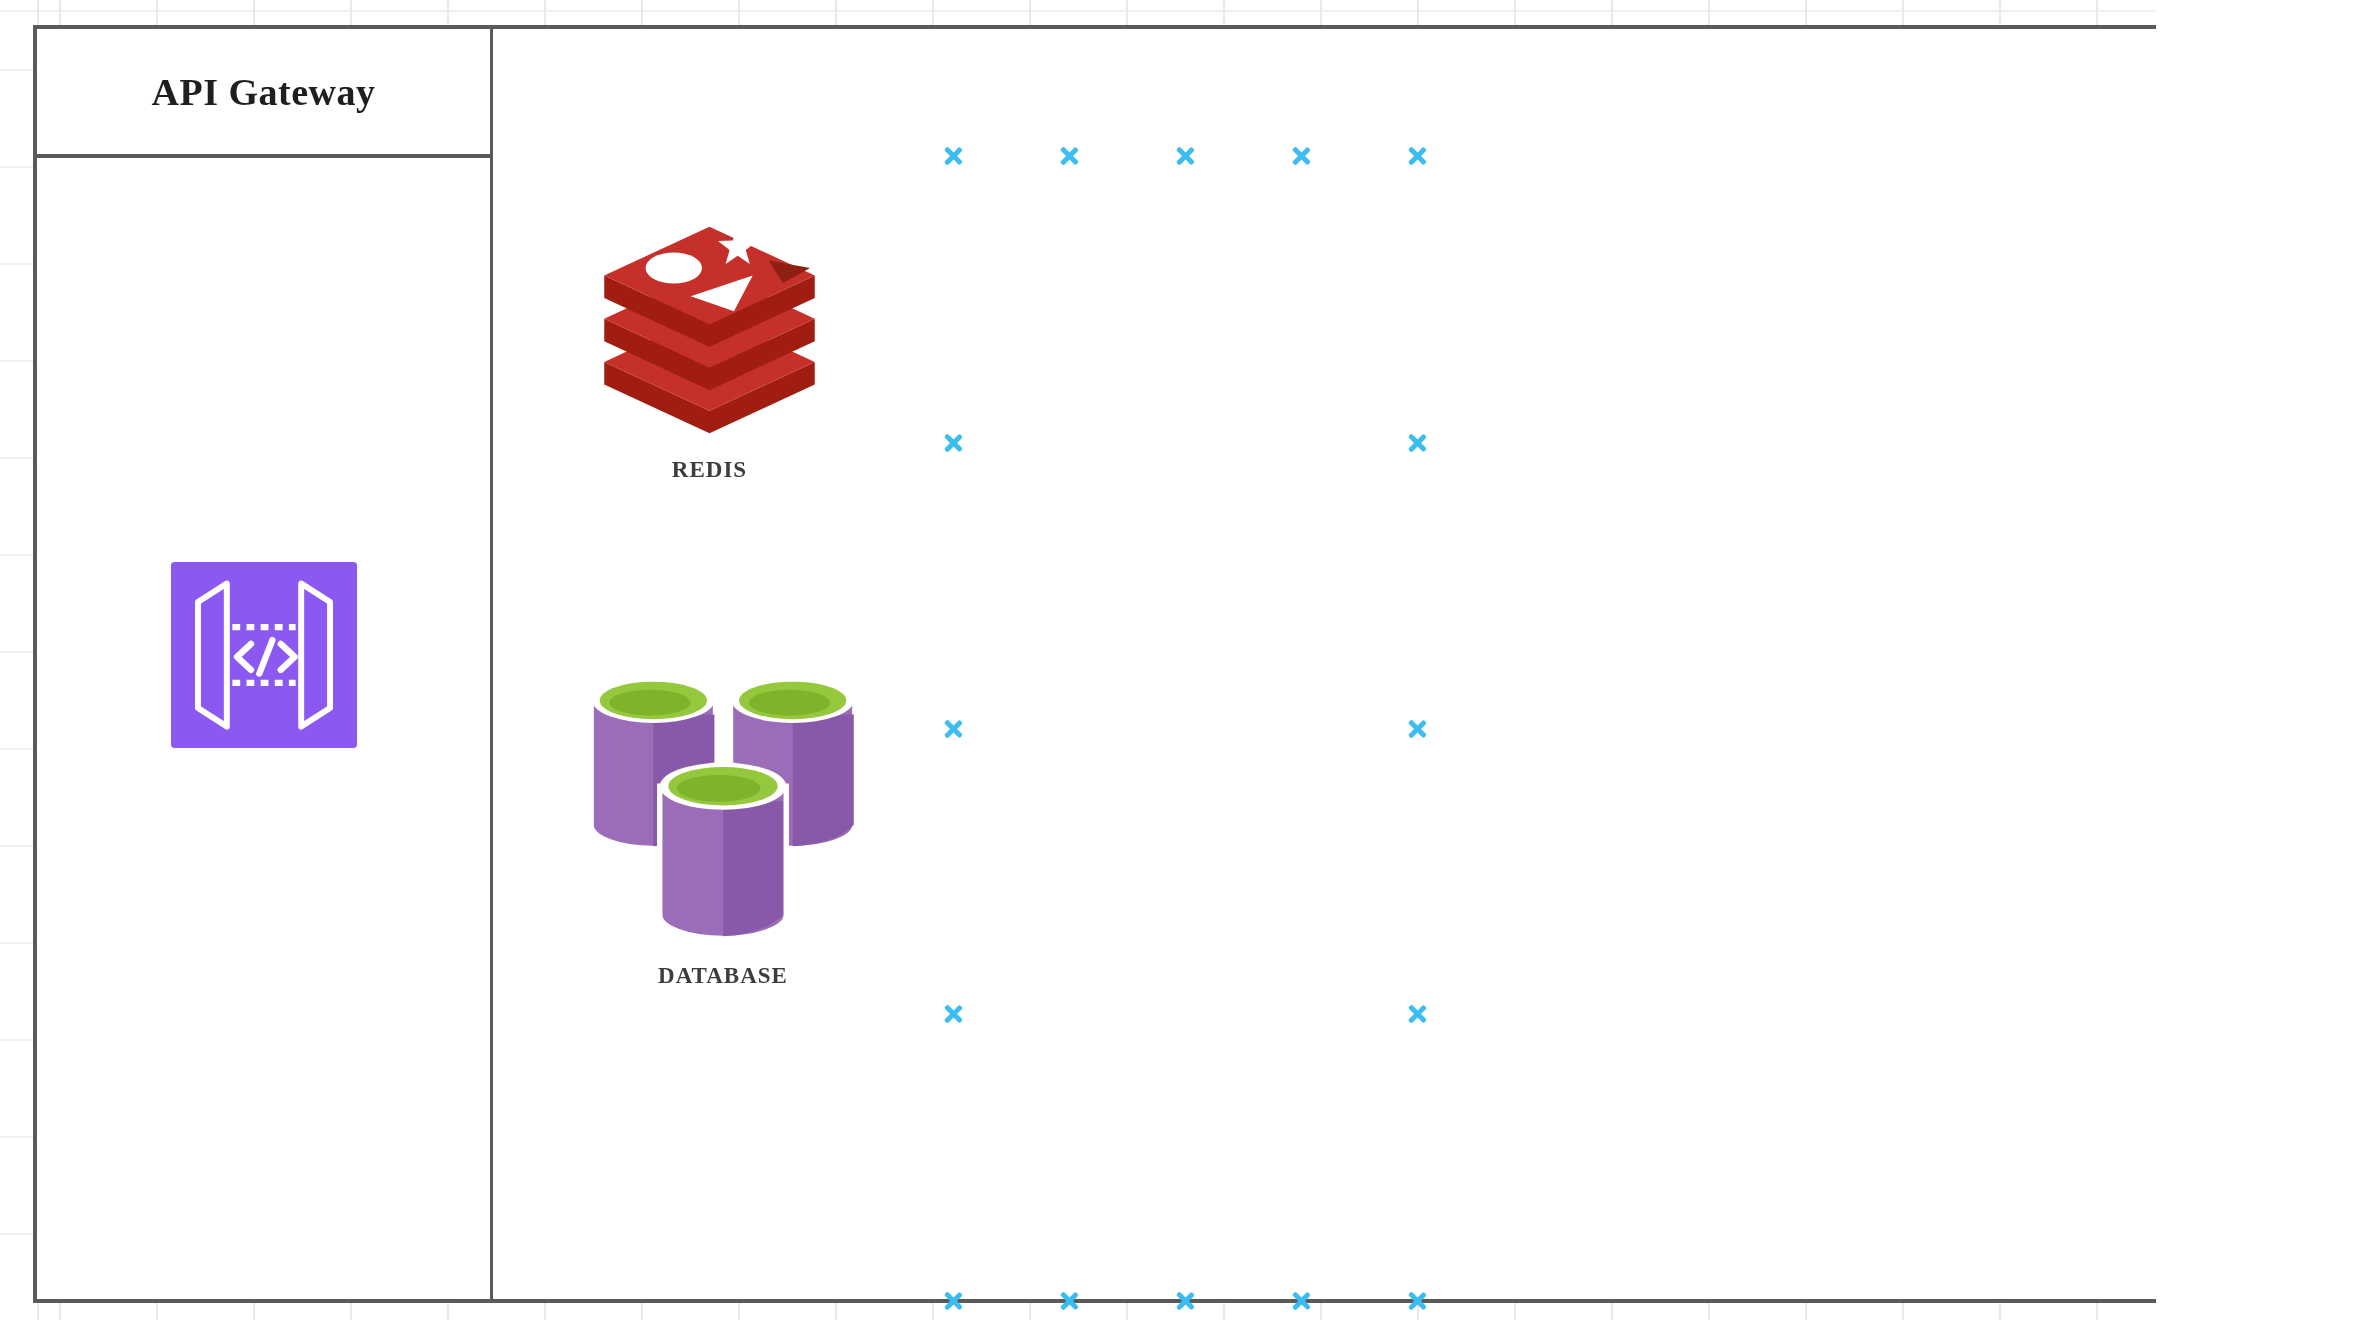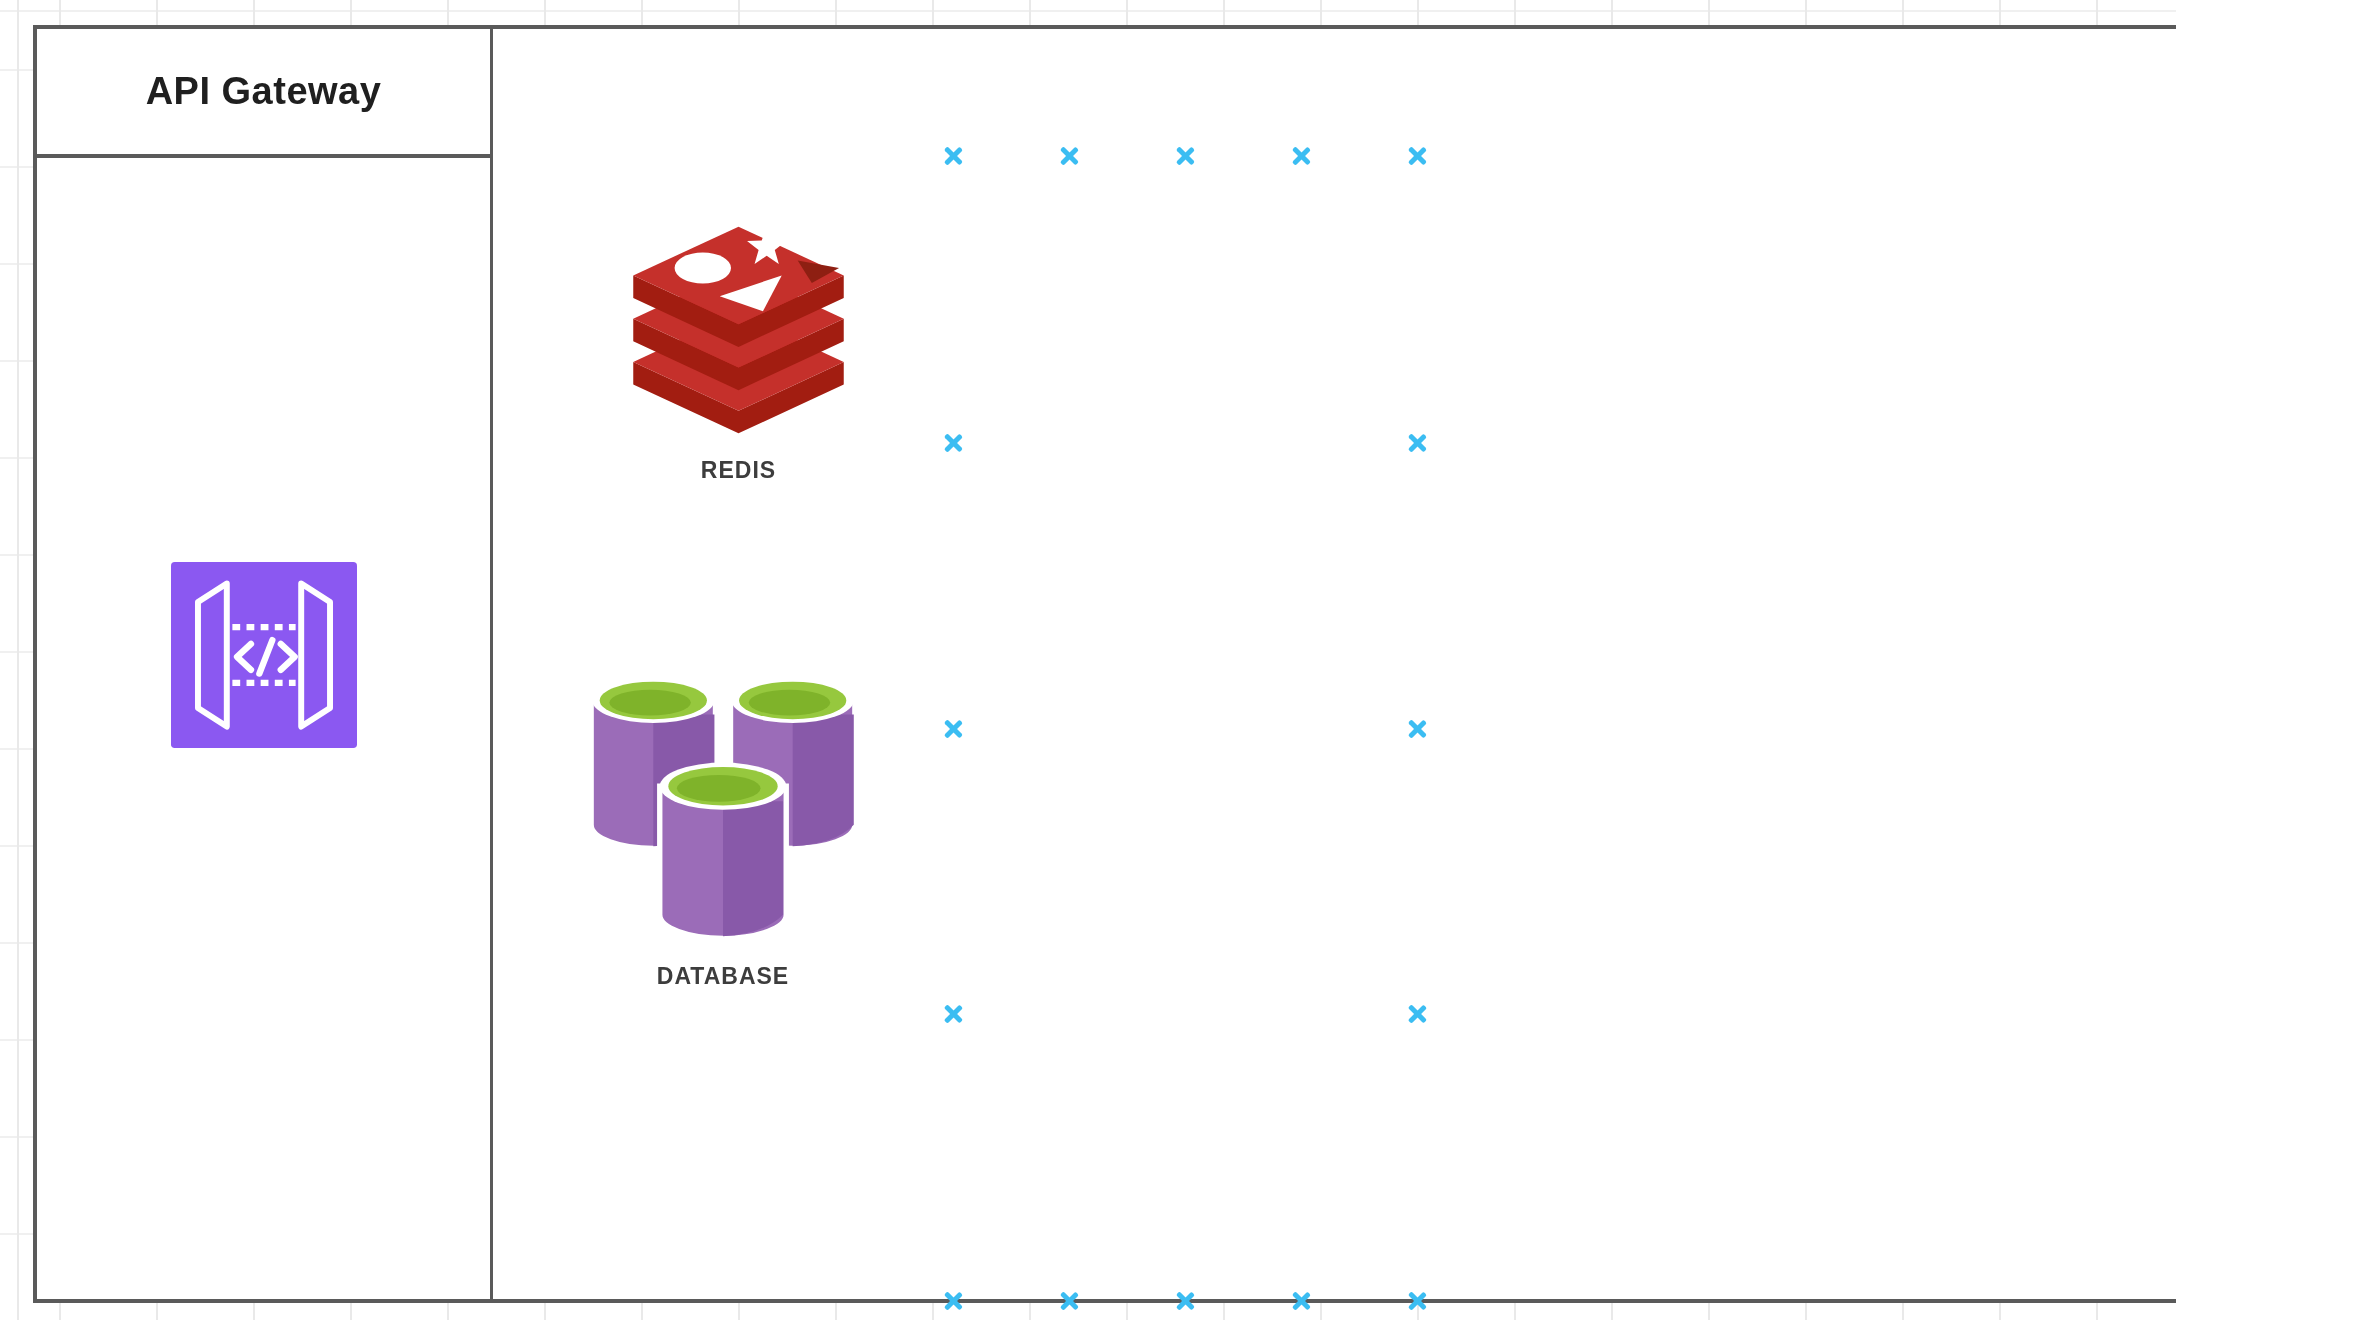--- a/index.html
+++ b/index.html
@@ -1,26 +1,25 @@
 <!DOCTYPE html>
 <html><head>
 <meta charset="utf-8">
 <style>
   html,body{margin:0;padding:0;background:#fff;}
   #canvas{
     position:relative;
     width:2156px;height:1320px;
-    font-family:Liberation Sans, sans-serif;
+    font-family:Liberation Serif, serif;
     background-color:#ffffff;
     background-image:
       repeating-linear-gradient(90deg,#e9e9e9 0 2px,transparent 2px 97px),
       repeating-linear-gradient(0deg,#f0f0f0 0 2px,transparent 2px 97px);
     background-position:59px 12px;
     overflow:hidden;
-    padding-left:20px;
   }
   .swimlane{
     position:absolute;left:33px;top:25px;
     width:2313px;height:1278px;
     border:4px solid #5a5a5a;
     background:#ffffff;
     box-sizing:border-box;
     display:flex;flex-direction:row;
   }
   .col{position:relative;height:100%;box-sizing:content-box;}
@@ -116,21 +115,21 @@
             </svg>
         </div>
       </div>
     </div>
 
 
 
 
     <div class="col" style="width:468px">
       <div class="col-body">
-        <div class="infra-item" style="left:129px;top:192px;width:233px">
+        <div class="infra-item" style="left:100px;top:192px;width:233px">
           <span>
             <svg width="233" height="218" viewBox="0 0 240 232">
                 <use href="#sym-redis"></use>
               </svg>
           </span>
           <span class="infra-label">REDIS</span>
         </div>
         <div class="infra-item" style="left:96px;top:637px;width:268px">
           <span>
             <svg width="268" height="279" viewBox="0 0 250 260">

